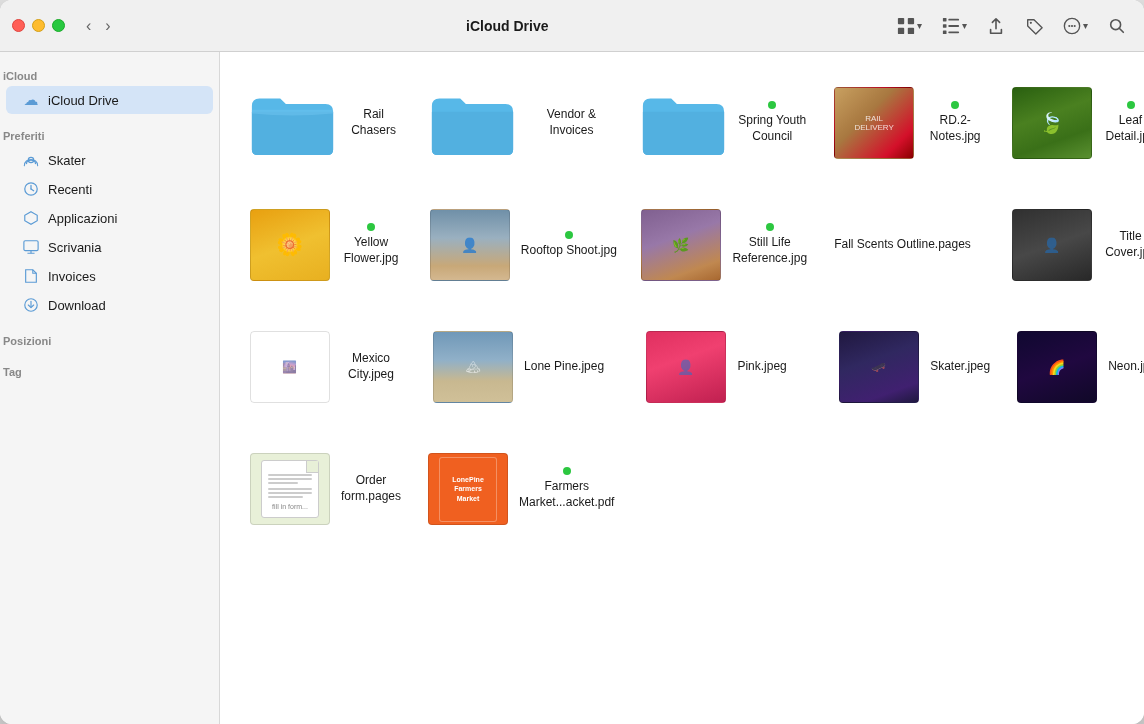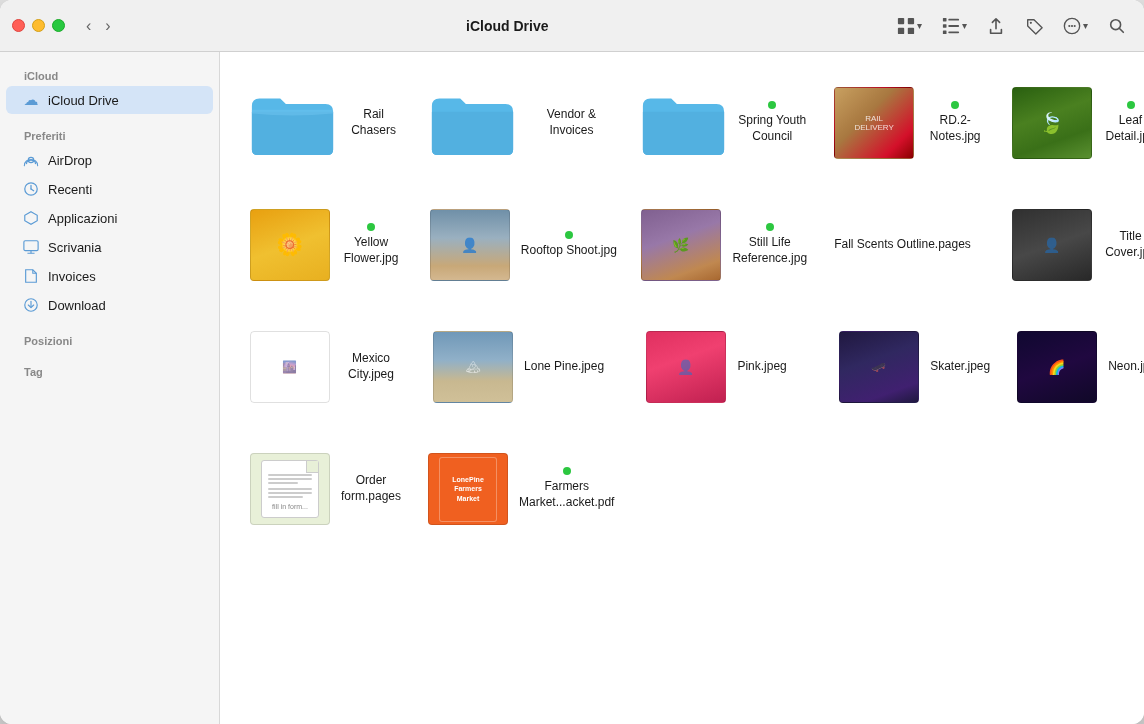--- a/index.html
+++ b/index.html
@@ -97,21 +97,21 @@
       background: #f5f5f5;
       border-right: 1px solid #d8d8d8;
       padding: 12px 0;
       flex-shrink: 0;
       overflow-y: auto;
     }
     .sidebar-section-label {
       font-size: 11px;
       font-weight: 600;
       color: #888;
-      padding: 6px 24px 3px;
+      padding: 6px 3px 3px;
       text-transform: none;
       letter-spacing: 0;
     }
     .sidebar-item {
       display: flex;
       align-items: center;
       gap: 8px;
       padding: 5px 12px 5px 16px;
       cursor: pointer;
       border-radius: 6px;
@@ -281,21 +281,21 @@
 
       <div class="sidebar-section-label" style="margin-top:10px;">Preferiti</div>
       <div class="sidebar-item">
         <span class="sidebar-icon" style="color:#5b9bd5;">
           <svg viewBox="0 0 18 18" width="16" height="16">
             <circle cx="9" cy="9" r="3" stroke="#5b9bd5" stroke-width="1.4" fill="none"></circle>
             <path d="M4 13 C4 8 14 8 14 13" stroke="#5b9bd5" stroke-width="1.4" fill="none" stroke-linecap="round"></path>
             <path d="M1.5 15.5 C1.5 6 16.5 6 16.5 15.5" stroke="#5b9bd5" stroke-width="1.2" fill="none" stroke-linecap="round"></path>
           </svg>
         </span>
-        <span>AirDrop</span>
+        <span>Skater</span>
       </div>
       <div class="sidebar-item">
         <span class="sidebar-icon" style="color:#5b9bd5;">
           <svg viewBox="0 0 18 18" width="16" height="16">
             <circle cx="9" cy="9" r="7" stroke="#5b9bd5" stroke-width="1.4" fill="none"></circle>
             <line x1="9" y1="5" x2="9" y2="9" stroke="#5b9bd5" stroke-width="1.4" stroke-linecap="round"></line>
             <line x1="9" y1="9" x2="12" y2="11" stroke="#5b9bd5" stroke-width="1.4" stroke-linecap="round"></line>
           </svg>
         </span>
         <span>Recenti</span>

